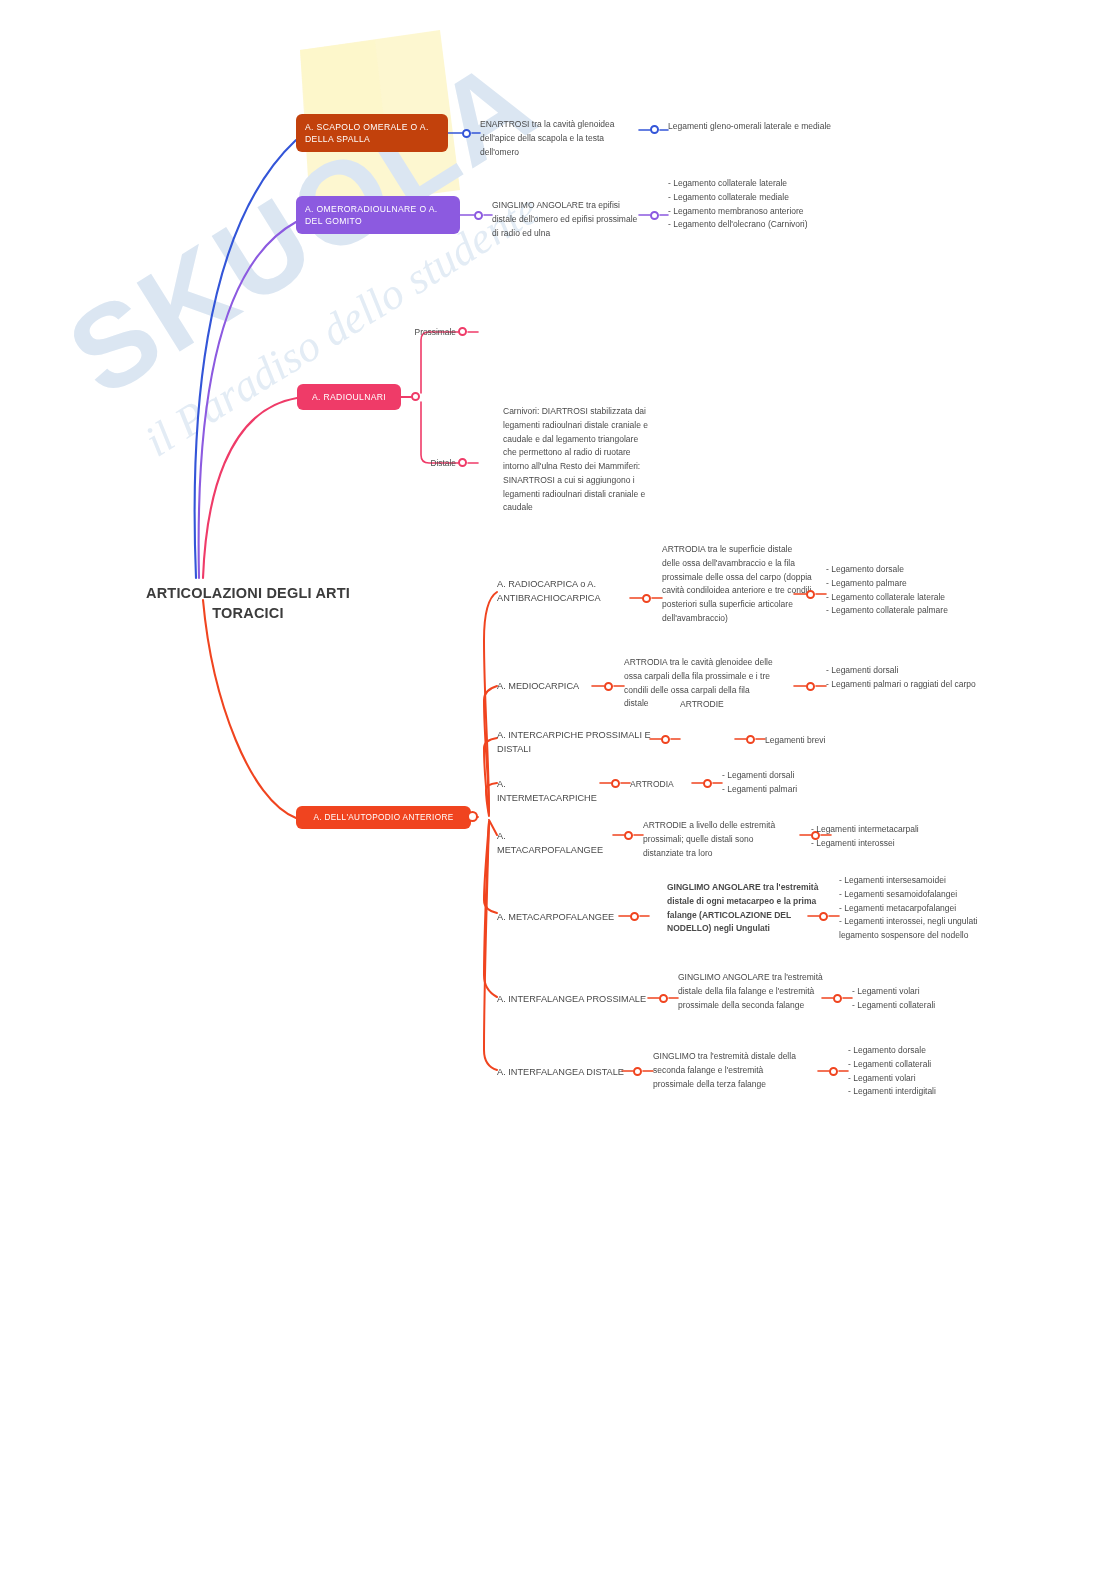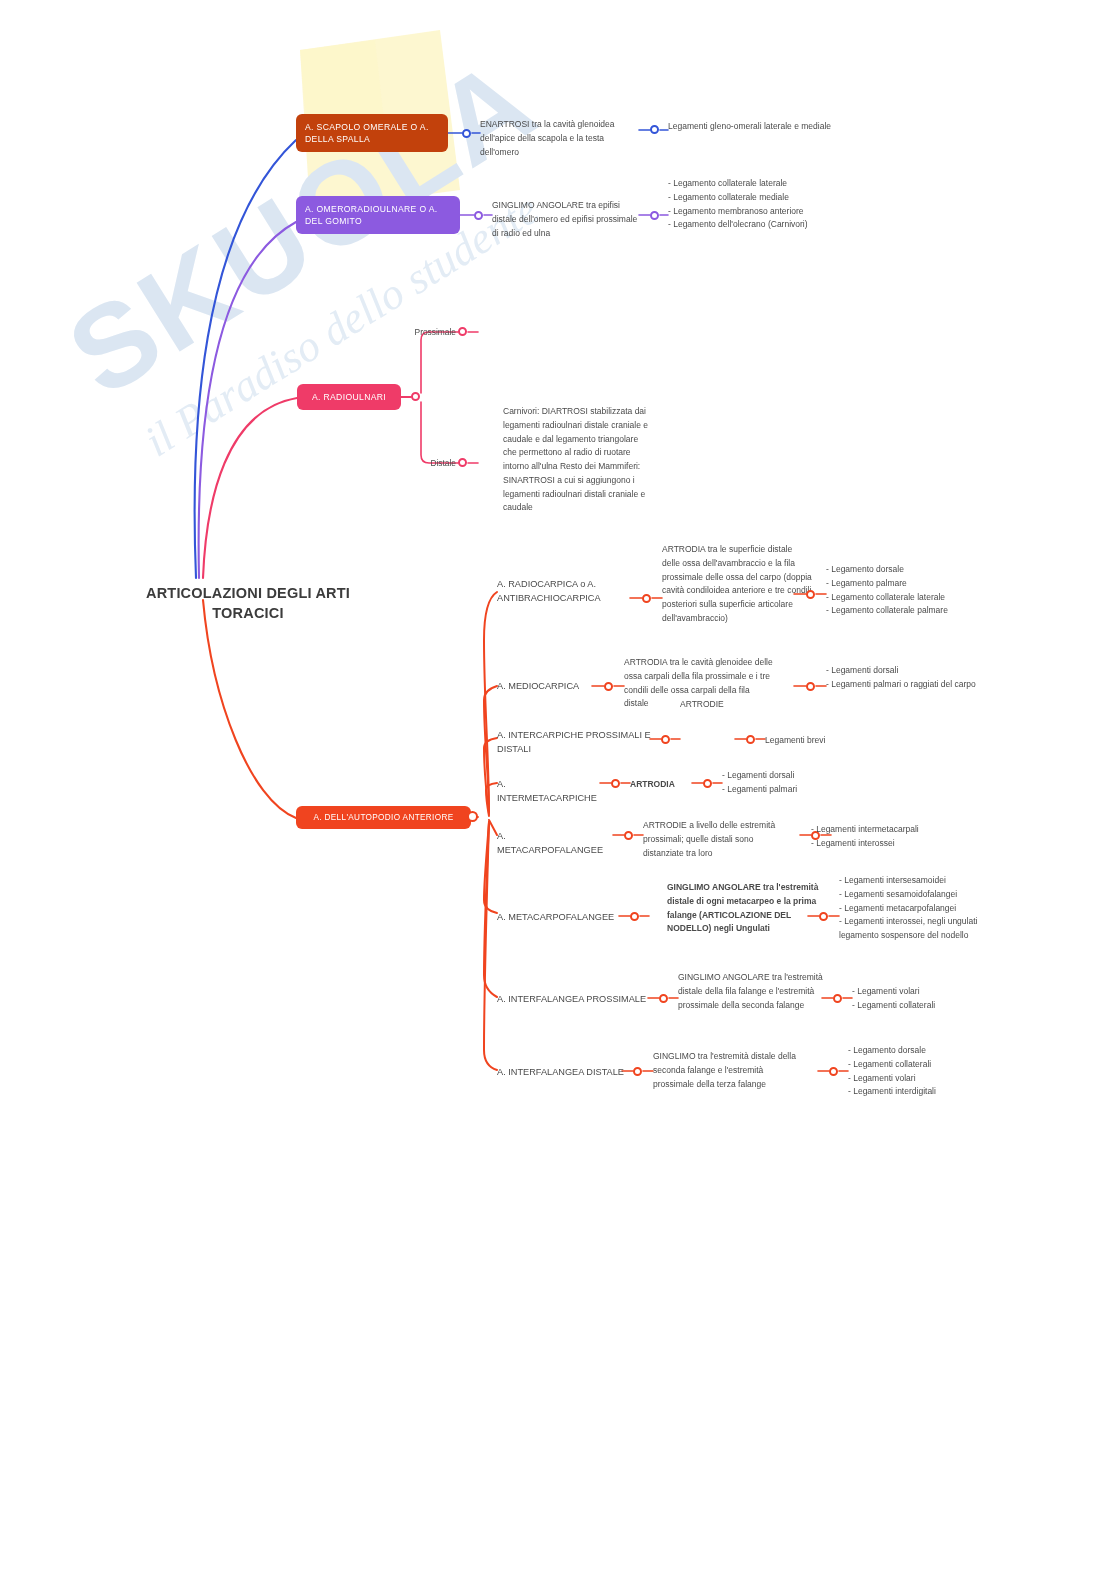--- a/index.html
+++ b/index.html
@@ -277,21 +277,21 @@
 
   <div class="branch-title" style="left:497px; top:729px; width:160px;">A. INTERCARPICHE PROSSIMALI E
 DISTALI</div>
   <div class="dot red" style="left:661px; top:735px;"></div>
   <div class="txt" style="left:680px; top:698px; width:60px;">ARTRODIE</div>
   <div class="dot red" style="left:746px; top:735px;"></div>
   <div class="txt" style="left:765px; top:734px; width:110px;">Legamenti brevi</div>
 
   <div class="branch-title" style="left:497px; top:778px; width:110px;">A. INTERMETACARPICHE</div>
   <div class="dot red" style="left:611px; top:779px;"></div>
-  <div class="txt" style="left:630px; top:778px; width:66px;font-weight:bold;">ARTRODIA</div>
+  <div class="txt" style="left:630px; top:778px; width:66px;">ARTRODIA</div>
   <div class="dot red" style="left:703px; top:779px;"></div>
   <div class="txt" style="left:722px; top:769px; width:130px;">- Legamenti dorsali
 - Legamenti palmari</div>
 
   <div class="branch-title" style="left:497px; top:830px; width:115px;">A. METACARPOFALANGEE</div>
   <div class="dot red" style="left:624px; top:831px;"></div>
   <div class="txt" style="left:643px; top:819px; width:152px;">ARTRODIE a livello delle estremità prossimali; quelle distali sono distanziate tra loro</div>
   <div class="dot red" style="left:811px; top:831px;"></div>
   <div class="txt" style="left:811px; top:823px; width:165px;">- Legamenti intermetacarpali
 - Legamenti interossei</div>

